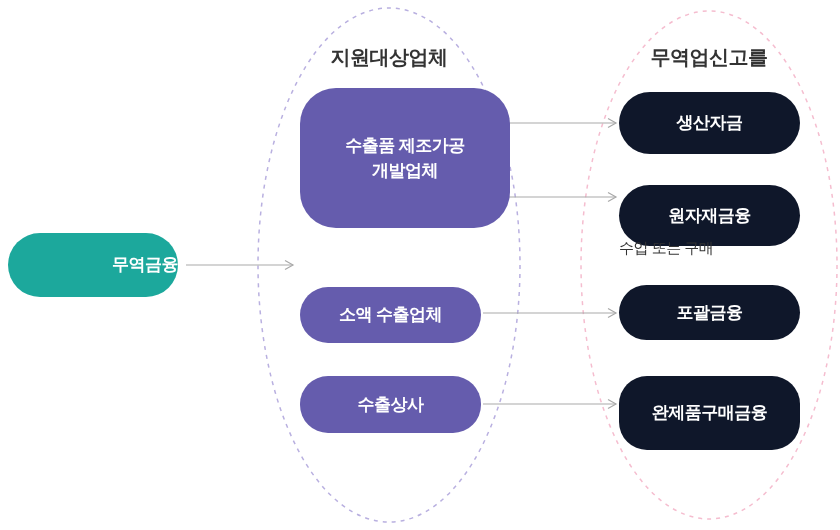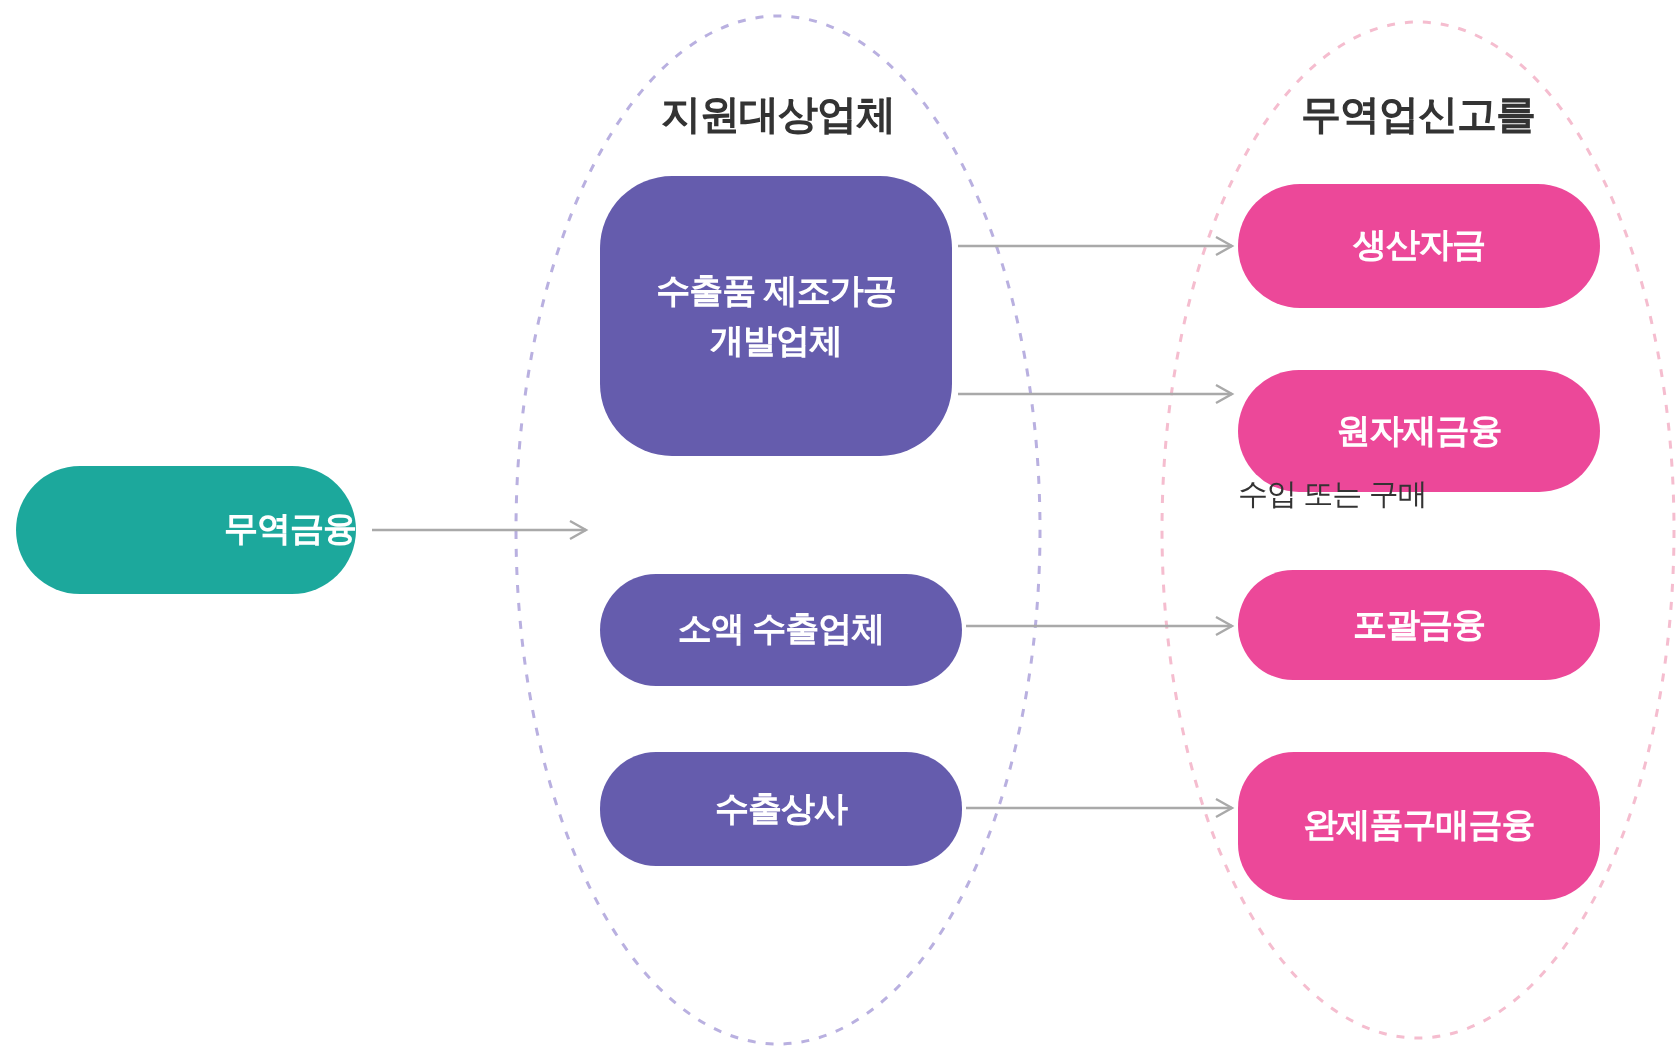--- a/index.html
+++ b/index.html
@@ -26,21 +26,21 @@
     color: #ffffff;
     font-weight: 700;
     font-size: 17px;
     line-height: 1.5;
     white-space: pre-line;
     z-index: 2;
     letter-spacing: -0.5px;
   }
   .node-teal   { background: #1CA89C; }
   .node-purple { background: #655CAD; }
-  .node-pink   { background: #ec4899; }
+  .node-pink   { background: #0f172a; }
 
   .group-title {
     position: absolute;
     text-align: center;
     font-size: 20px;
     font-weight: 700;
     color: #333333;
     z-index: 2;
     letter-spacing: -0.5px;
   }
@@ -51,21 +51,21 @@
     font-weight: 500;
     color: #333333;
     line-height: 1.55;
     white-space: pre-line;
     z-index: 2;
     letter-spacing: -0.5px;
   }
 
   
   .n-trade   { left: 8px;   top: 233px; width: 170px; height: 64px;  border-radius: 32px; justify-content: flex-end; }
-  .n-maker   { left: 300px; top: 88px;  width: 176px; height: 140px; border-radius: 36px; }
+  .n-maker   { left: 300px; top: 88px;  width: 210px; height: 140px; border-radius: 36px; }
   .n-small   { left: 300px; top: 287px; width: 181px; height: 56px;  border-radius: 28px; }
   .n-trader  { left: 300px; top: 376px; width: 181px; height: 57px;  border-radius: 28px; }
   .n-prod    { left: 619px; top: 92px;  width: 181px; height: 62px;  border-radius: 31px; }
   .n-raw     { left: 619px; top: 167px; width: 181px; height: 61px;  border-radius: 31px; margin-top: 18px; }
   .n-comp    { left: 619px; top: 285px; width: 181px; height: 55px;  border-radius: 28px; }
   .n-finish  { left: 619px; top: 376px; width: 181px; height: 74px;  border-radius: 28px; justify-content: center; }
 
   .t-companies { left: 289px; top: 44px; width: 200px; }
   .t-funds     { left: 609px; top: 44px; width: 200px; }
   .c-funds     { left: 619px; top: 236px; width: 181px; }

